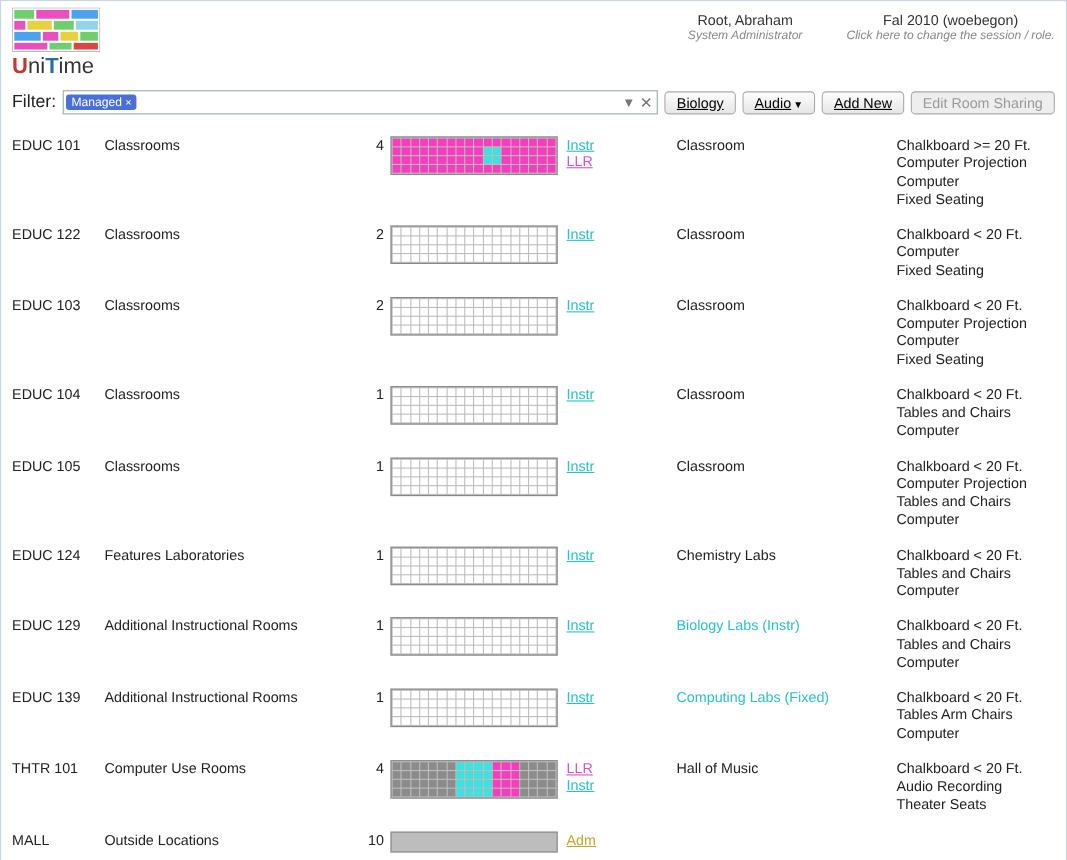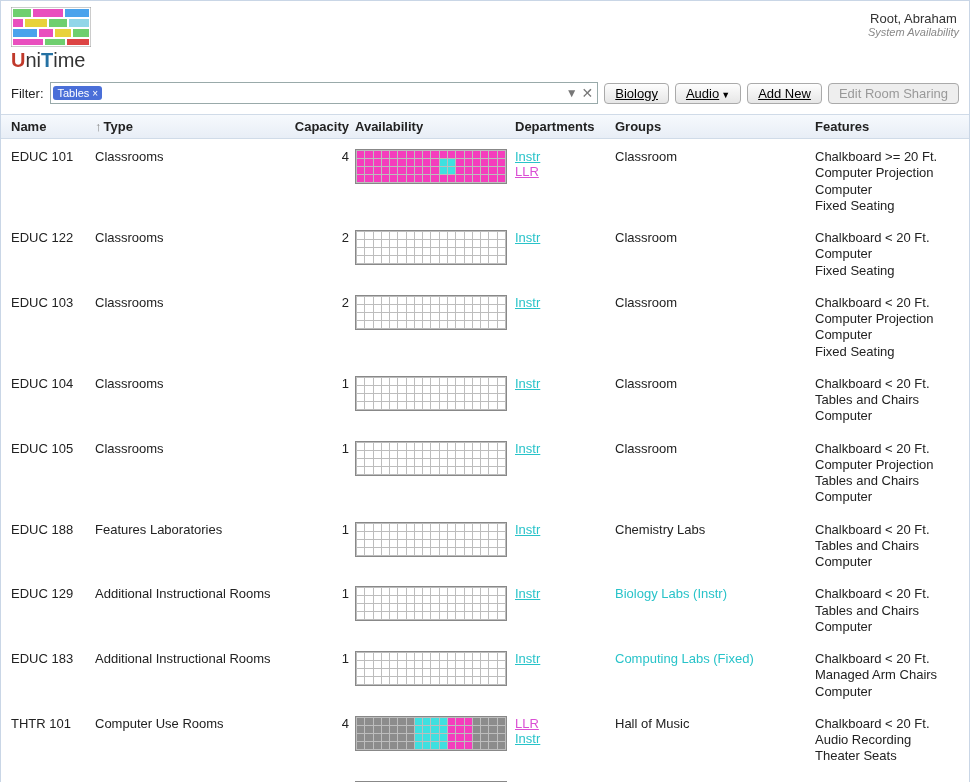--- a/index.html
+++ b/index.html
@@ -47,21 +47,21 @@
   .user-session { display:flex; gap:40px; justify-content:flex-end; margin-top:4px; }
   .user-block, .session-block { text-align:center; }
   .user-name, .session-name { color:#333; font-size:13px; }
   .user-role, .session-hint { color:#888; font-style:italic; font-size:11px; }
 
   
   .filter-row {
     display:flex; align-items:center; gap:6px;
     padding: 6px 10px 10px 10px;
   }
-  .filter-label { font-size:13px; }
+  .filter-label { font-size:16px; }
   .filter-box {
     flex: 1;
     display:flex; align-items:center;
     border:1px solid #9aa; height:22px;
     padding:0 2px;
     background:#fff;
   }
   .chip {
     background:#4a6fd8; color:#fff;
     font-size:11px; padding:1px 4px 1px 5px; border-radius:3px;
@@ -151,52 +151,47 @@
           <rect x="56" y="32" width="22" height="6" fill="#d44"></rect>
       </svg>
       <div class="logo-text">
         <span class="u1">U</span><span class="ni">ni</span><span class="t1">T</span><span class="ime">ime</span>
       </div>
     </div>
     <div class="header-right">
       <div class="user-session">
         <div class="user-block">
           <div class="user-name">Root, Abraham</div>
-          <div class="user-role">System Availability</div>
+          <div class="user-role">System Administrator</div>
+        </div>
+        <div class="session-block">
+          <div class="session-name">Fal 2010 (woebegon)</div>
+          <div class="session-hint">Click here to change the session / role.</div>
         </div>
       </div>
     </div>
   </div>
 
   <div class="filter-row">
     <span class="filter-label">Filter:</span>
     <div class="filter-box">
       <span class="chip">
-        <span>Tables</span>
+        <span>Managed</span>
         <span class="x">×</span>
       </span>
       <span class="filter-spacer"></span>
       <span class="dd-caret">▼</span>
       <span class="clear-x">✕</span>
     </div>
     <button class="btn">Biology</button>
     <button class="btn noul"><span style="text-decoration:underline">Audio</span><span class="more-caret">▼</span></button>
     <button class="btn">Add New</button>
     <button class="btn disabled">Edit Room Sharing</button>
   </div>
 
-  <div class="thead">
-    <div>Name</div>
-    <div><span class="sort-ind">↑</span><span>Type</span></div>
-    <div class="th-cap">Capacity</div>
-    <div>Availability</div>
-    <div>Departments</div>
-    <div>Groups</div>
-    <div>Features</div>
-  </div>
 
   <div class="rows" id="rows">
       <div class="row">
         <div class="cell-name">EDUC 101</div>
         <div>Classrooms</div>
         <div class="cell-cap">4</div>
         <div>
           <div class="avail" style="grid-template-columns: repeat(18, 1fr); grid-template-rows: repeat(4, 7px); background: rgb(189, 189, 189);">
             <div class="avail-cell" style="background: rgb(245, 61, 189);"></div>
             <div class="avail-cell" style="background: rgb(245, 61, 189);"></div>
@@ -650,21 +645,21 @@
           <span class="grp-static">Classroom</span>
         </div>
         <div class="features">
           <div>Chalkboard &lt; 20 Ft.</div>
           <div>Computer Projection</div>
           <div>Tables and Chairs</div>
           <div>Computer</div>
         </div>
       </div>
       <div class="row">
-        <div class="cell-name">EDUC 188</div>
+        <div class="cell-name">EDUC 124</div>
         <div>Features Laboratories</div>
         <div class="cell-cap">1</div>
         <div>
           <div class="avail" style="grid-template-columns: repeat(18, 1fr); grid-template-rows: repeat(4, 7px); background: rgb(189, 189, 189);">
             <div class="avail-cell" style="background: rgb(255, 255, 255);"></div>
             <div class="avail-cell" style="background: rgb(255, 255, 255);"></div>
             <div class="avail-cell" style="background: rgb(255, 255, 255);"></div>
             <div class="avail-cell" style="background: rgb(255, 255, 255);"></div>
             <div class="avail-cell" style="background: rgb(255, 255, 255);"></div>
             <div class="avail-cell" style="background: rgb(255, 255, 255);"></div>
@@ -834,21 +829,21 @@
         <div class="groups">
           <span class="grp-link">Biology Labs (Instr)</span>
         </div>
         <div class="features">
           <div>Chalkboard &lt; 20 Ft.</div>
           <div>Tables and Chairs</div>
           <div>Computer</div>
         </div>
       </div>
       <div class="row">
-        <div class="cell-name">EDUC 183</div>
+        <div class="cell-name">EDUC 139</div>
         <div>Additional Instructional Rooms</div>
         <div class="cell-cap">1</div>
         <div>
           <div class="avail" style="grid-template-columns: repeat(18, 1fr); grid-template-rows: repeat(4, 7px); background: rgb(189, 189, 189);">
             <div class="avail-cell" style="background: rgb(255, 255, 255);"></div>
             <div class="avail-cell" style="background: rgb(255, 255, 255);"></div>
             <div class="avail-cell" style="background: rgb(255, 255, 255);"></div>
             <div class="avail-cell" style="background: rgb(255, 255, 255);"></div>
             <div class="avail-cell" style="background: rgb(255, 255, 255);"></div>
             <div class="avail-cell" style="background: rgb(255, 255, 255);"></div>
@@ -921,21 +916,21 @@
           </div>
         </div>
         <div class="depts">
           <a class="dep-instr">Instr</a>
         </div>
         <div class="groups">
           <span class="grp-link">Computing Labs (Fixed)</span>
         </div>
         <div class="features">
           <div>Chalkboard &lt; 20 Ft.</div>
-          <div>Managed Arm Chairs</div>
+          <div>Tables Arm Chairs</div>
           <div>Computer</div>
         </div>
       </div>
       <div class="row">
         <div class="cell-name">THTR 101</div>
         <div>Computer Use Rooms</div>
         <div class="cell-cap">4</div>
         <div>
           <div class="avail" style="grid-template-columns: repeat(18, 1fr); grid-template-rows: repeat(4, 7px); background: rgb(189, 189, 189);">
             <div class="avail-cell" style="background: rgb(140, 140, 140);"></div>

